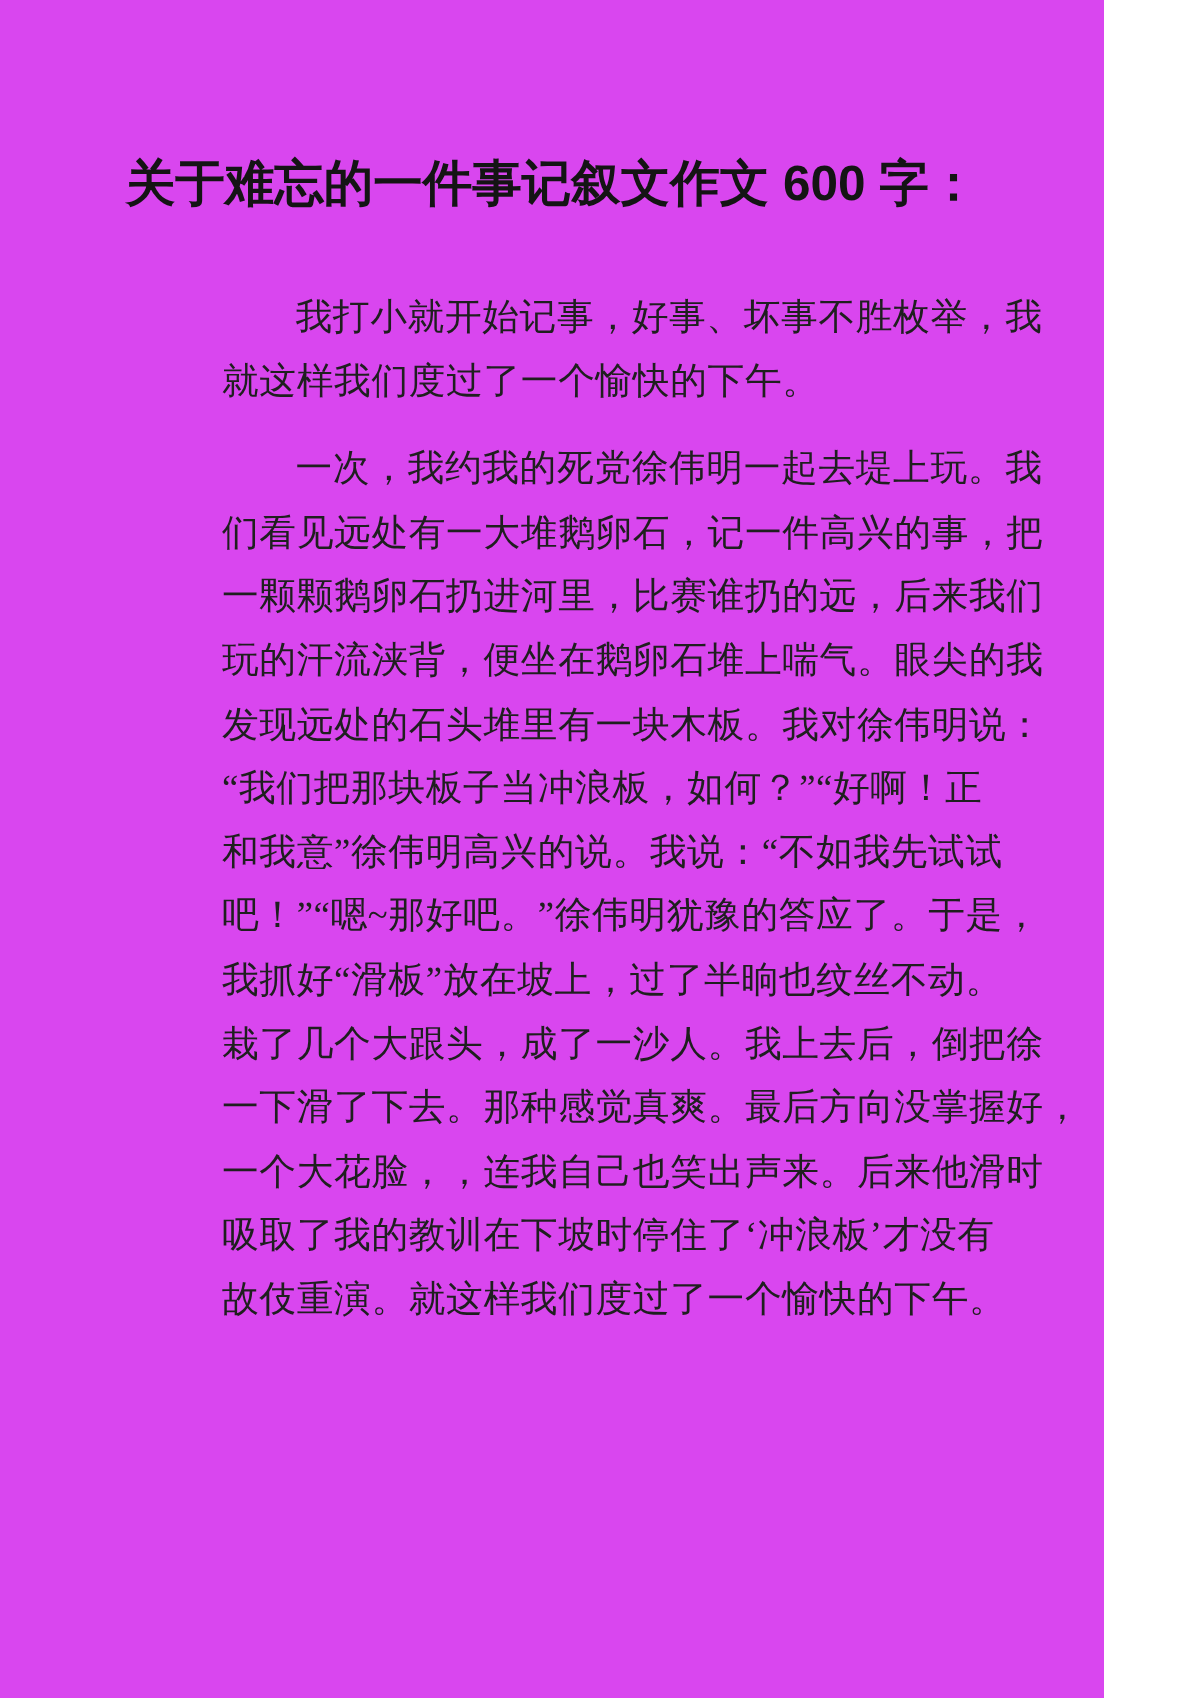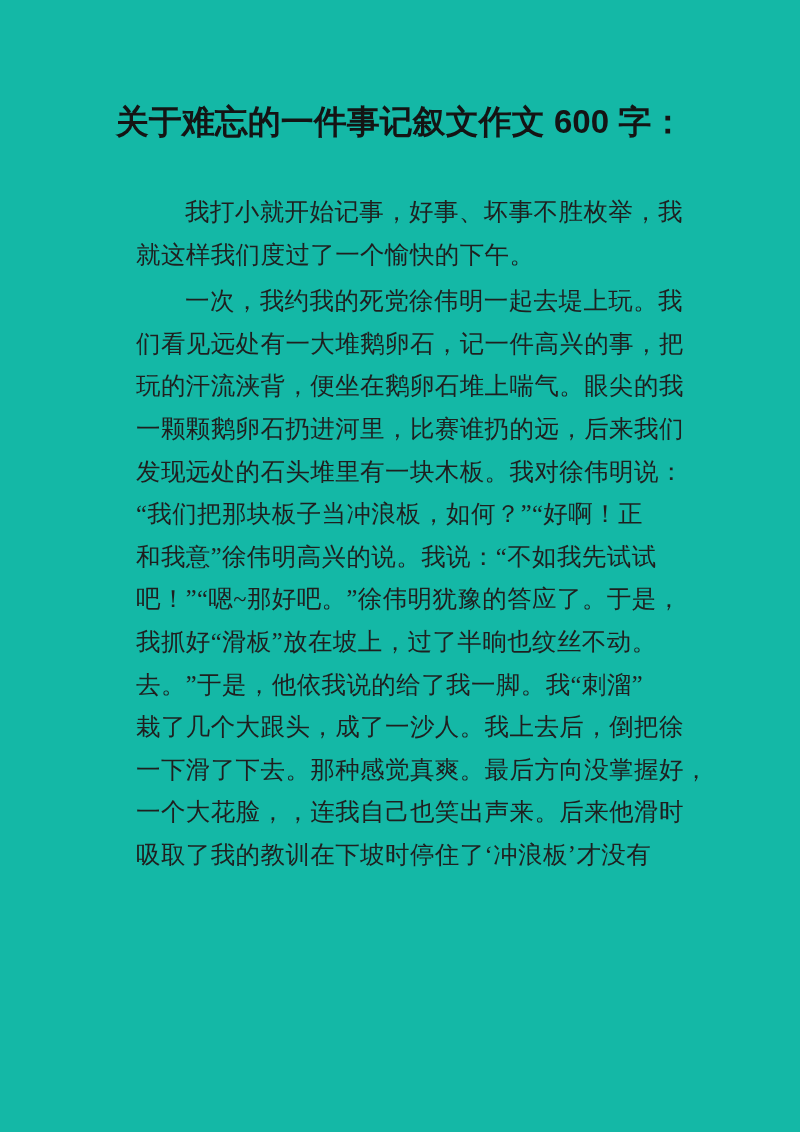--- a/index.html
+++ b/index.html
@@ -2,23 +2,23 @@
 <html><head>
 <meta charset="utf-8">
 <style>
   html, body {
     margin: 0;
     padding: 0;
     background: #ffffff;
   }
   .page {
     position: relative;
-    width: 800px;
+    width: 736px;
     height: 1132px;
-    background: #14b8a6;
+    background: #d946ef;
     overflow: hidden;
   }
   .title {
     margin: 0;
     padding-top: 97px;
     text-align: center;
     font-family: "Liberation Sans", "DejaVu Sans", sans-serif;
     font-weight: 700;
     font-size: 33px;
     line-height: 50px;
@@ -31,21 +31,21 @@
     margin-top: 44px;
     padding-left: 132px;
     padding-right: 60px;
     font-family: "Liberation Serif", "DejaVu Serif", serif;
     font-size: 24.5px;
     line-height: 42.6px;
     letter-spacing: 0.4px;
     color: #1f1f1f;
   }
   .para {
-    margin: 4px;
+    margin: 16px;
   }
   .line {
     height: 42.6px;
     white-space: nowrap;
   }
   .first {
     text-indent: 2em;
   }
 </style>
 </head>
@@ -60,28 +60,28 @@
   <div class="essay">
 
     <div class="para">
       <div class="line first">我打小就开始记事，好事、坏事不胜枚举，我</div>
       <div class="line">就这样我们度过了一个愉快的下午。</div>
     </div>
 
     <div class="para">
       <div class="line first">一次，我约我的死党徐伟明一起去堤上玩。我</div>
       <div class="line">们看见远处有一大堆鹅卵石，记一件高兴的事，把</div>
+      <div class="line">一颗颗鹅卵石扔进河里，比赛谁扔的远，后来我们</div>
       <div class="line">玩的汗流浃背，便坐在鹅卵石堆上喘气。眼尖的我</div>
-      <div class="line">一颗颗鹅卵石扔进河里，比赛谁扔的远，后来我们</div>
       <div class="line">发现远处的石头堆里有一块木板。我对徐伟明说：</div>
       <div class="line">“我们把那块板子当冲浪板，如何？”“好啊！正</div>
       <div class="line">和我意”徐伟明高兴的说。我说：“不如我先试试</div>
       <div class="line">吧！”“嗯~那好吧。”徐伟明犹豫的答应了。于是，</div>
       <div class="line">我抓好“滑板”放在坡上，过了半晌也纹丝不动。</div>
-      <div class="line">去。”于是，他依我说的给了我一脚。我“刺溜”</div>
       <div class="line">栽了几个大跟头，成了一沙人。我上去后，倒把徐</div>
       <div class="line">一下滑了下去。那种感觉真爽。最后方向没掌握好，</div>
       <div class="line">一个大花脸，，连我自己也笑出声来。后来他滑时</div>
       <div class="line">吸取了我的教训在下坡时停住了‘冲浪板’才没有</div>
+      <div class="line">故伎重演。就这样我们度过了一个愉快的下午。</div>
     </div>
 
   </div>
 </div>
 
 </body></html>

